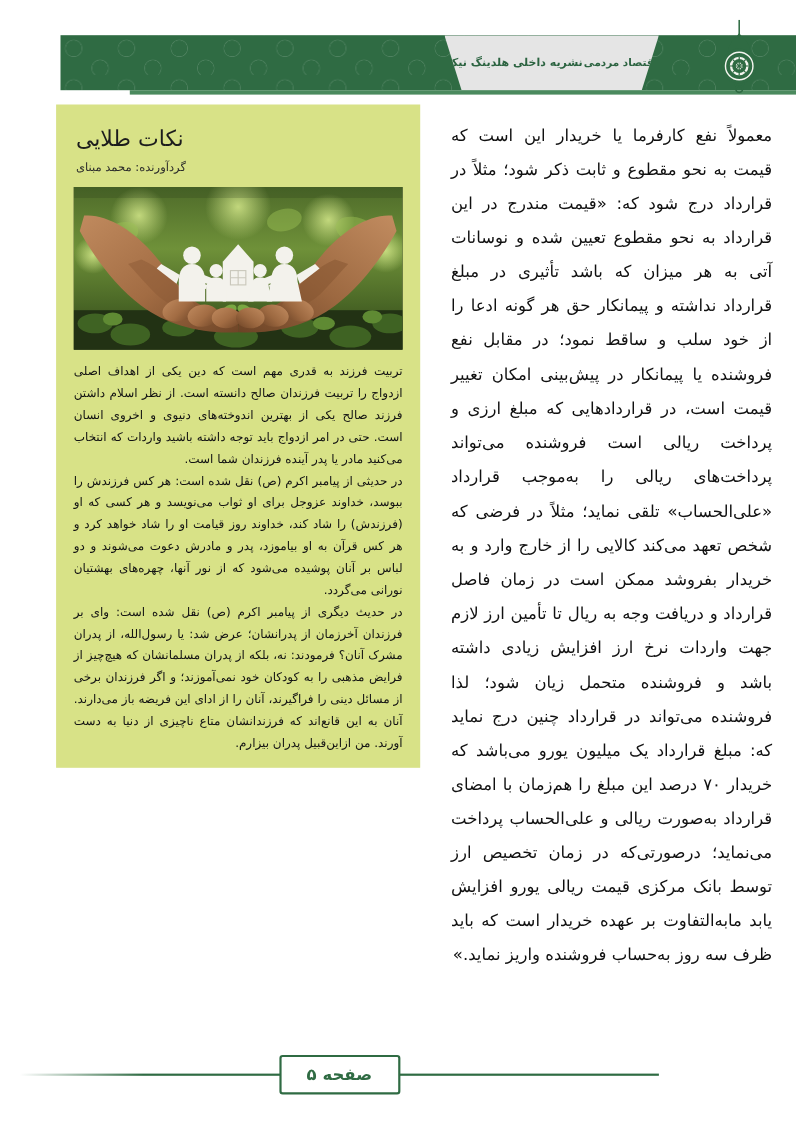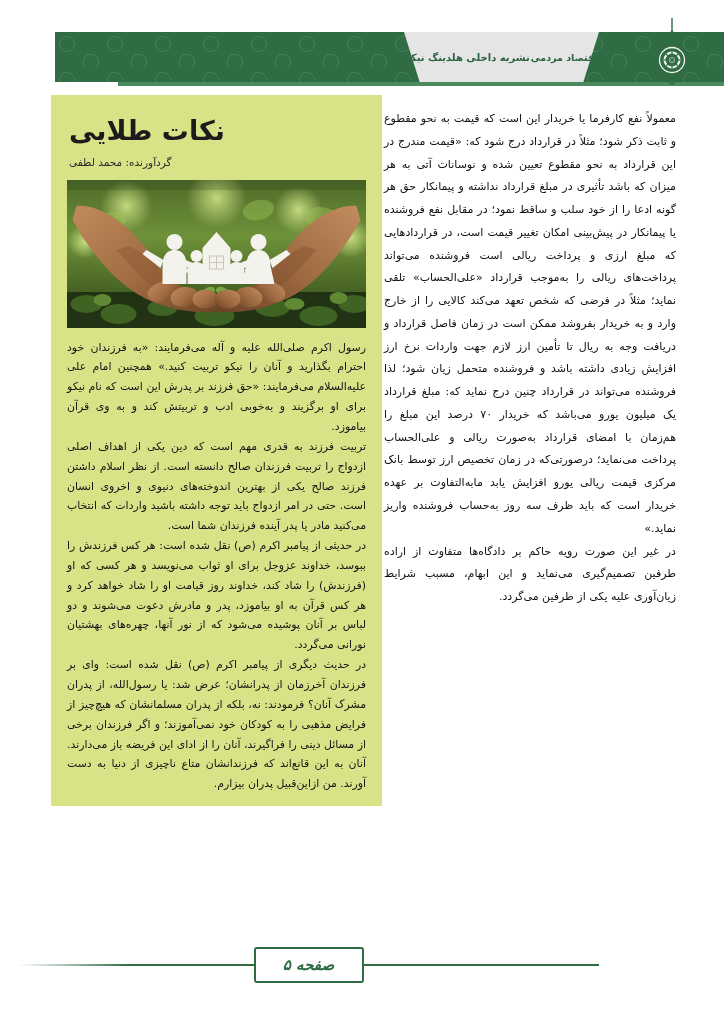--- a/index.html
+++ b/index.html
@@ -101,22 +101,22 @@
     padding: 14px 14px 12px 14px;
   }
 
   .article-title {
     text-align: left;
     direction: rtl;
     margin: 4px 4px 0 4px;
   }
   .article-title .t-line {
     display: block;
-    font-size: 27px;
-    font-weight: bold;
+    font-size: 20px;
+    font-weight: normal;
     color: #1c1c1c;
     line-height: 1.32;
     letter-spacing: -0.3px;
   }
   .article-byline {
     text-align: left;
     margin: 7px 6px 0 4px;
     font-size: 10.5px;
     color: #2a2a2a;
     letter-spacing: 0.6px;
@@ -139,39 +139,38 @@
     font-size: 10.9px;
     line-height: 1.82;
     color: #131313;
   }
   .left-body p { margin: 0 0 0 0; }
 
   
   .right-col {
     position: absolute;
     top: 108px;
-    right: 48px;
+    right: 22px;
     width: 292px;
     direction: rtl;
     text-align: justify;
     text-align-last: right;
-    font-size: 11px;
+    font-size: 15px;
     line-height: 2.07;
     color: #101010;
   }
   .right-col p { margin: 0; }
 
   
   .footer {
     position: absolute;
-    bottom: 36px;
+    bottom: 24px;
     left: 0;
     width: 617px;
     height: 46px;
-    font-style: italic;
   }
   .footer-rule {
     position: absolute;
     top: 22px;
     height: 2px;
     background: #2f6b43;
   }
   .footer-rule.right { right: 18px; width: 250px; }
   .footer-rule.left  { left: 18px;  width: 250px;
     background: linear-gradient(to right, rgba(47,107,67,0) 0%, #2f6b43 45%, #2f6b43 100%); }
@@ -252,21 +251,21 @@
       </svg>
     </div>
   </div>
 
   <div class="left-col">
 
     <div class="article-title">
       <span class="t-line">نکات طلایی</span>
     </div>
 
-    <div class="article-byline">گردآورنده: محمد لطفی</div>
+    <div class="article-byline">گردآورنده: محمد مبنای</div>
 
     <div class="photo">
       <svg viewBox="0 0 300 148" preserveAspectRatio="xMidYMid slice" xmlns="http://www.w3.org/2000/svg">
         <defs>
           <linearGradient id="bgGrad" x1="0" y1="0" x2="0" y2="1">
             <stop offset="0%" stop-color="#4e6b2a"></stop>
             <stop offset="38%" stop-color="#6f9139"></stop>
             <stop offset="72%" stop-color="#4a6726"></stop>
             <stop offset="100%" stop-color="#2c3c18"></stop>
           </linearGradient>
@@ -384,30 +383,28 @@
           <path d="M170 82 C164 82 162 86 162 92 L159 104 L181 104 L178 92 C178 86 176 82 170 82 Z"></path>
           <path d="M178 89 L187 86 L188 89 L179 93 Z"></path>
         </g>
 
         <rect width="300" height="148" fill="none"></rect>
         <rect width="300" height="10" fill="#1d2a10" opacity="0.18"></rect>
       </svg>
     </div>
 
     <div class="left-body">
-      <p>رسول اکرم صلی‌الله علیه و آله می‌فرمایند: «به فرزندان خود احترام بگذارید و آنان را نیکو تربیت کنید.» همچنین امام علی علیه‌السلام می‌فرمایند: «حق فرزند بر پدرش این است که نام نیکو برای او برگزیند و به‌خوبی ادب و تربیتش کند و به وی قرآن بیاموزد.</p>
       <p>تربیت فرزند به قدری مهم است که دین یکی از اهداف اصلی ازدواج را تربیت فرزندان صالح دانسته است. از نظر اسلام داشتن فرزند صالح یکی از بهترین اندوخته‌های دنیوی و اخروی انسان است. حتی در امر ازدواج باید توجه داشته باشید واردات که انتخاب می‌کنید مادر یا پدر آینده فرزندان شما است.</p>
       <p>در حدیثی از پیامبر اکرم (ص) نقل شده است: هر کس فرزندش را ببوسد، خداوند عزوجل برای او ثواب می‌نویسد و هر کسی که او (فرزندش) را شاد کند، خداوند روز قیامت او را شاد خواهد کرد و هر کس قرآن به او بیاموزد، پدر و مادرش دعوت می‌شوند و دو لباس بر آنان پوشیده می‌شود که از نور آنها، چهره‌های بهشتیان نورانی می‌گردد.</p>
       <p>در حدیث دیگری از پیامبر اکرم (ص) نقل شده است: وای بر فرزندان آخرزمان از پدرانشان؛ عرض شد: یا رسول‌الله، از پدران مشرک آنان؟ فرمودند: نه، بلکه از پدران مسلمانشان که هیچ‌چیز از فرایض مذهبی را به کودکان خود نمی‌آموزند؛ و اگر فرزندان برخی از مسائل دینی را فراگیرند، آنان را از ادای این فریضه باز می‌دارند. آنان به این قانع‌اند که فرزندانشان متاع ناچیزی از دنیا به دست آورند. من ازاین‌قبیل پدران بیزارم.</p>
     </div>
   </div>
 
   <div class="right-col">
     <p>معمولاً نفع کارفرما یا خریدار این است که قیمت به نحو مقطوع و ثابت ذکر شود؛ مثلاً در قرارداد درج شود که: «قیمت مندرج در این قرارداد به نحو مقطوع تعیین شده و نوسانات آتی به هر میزان که باشد تأثیری در مبلغ قرارداد نداشته و پیمانکار حق هر گونه ادعا را از خود سلب و ساقط نمود؛ در مقابل نفع فروشنده یا پیمانکار در پیش‌بینی امکان تغییر قیمت است، در قراردادهایی که مبلغ ارزی و پرداخت ریالی است فروشنده می‌تواند پرداخت‌های ریالی را به‌موجب قرارداد «علی‌الحساب» تلقی نماید؛ مثلاً در فرضی که شخص تعهد می‌کند کالایی را از خارج وارد و به خریدار بفروشد ممکن است در زمان فاصل قرارداد و دریافت وجه به ریال تا تأمین ارز لازم جهت واردات نرخ ارز افزایش زیادی داشته باشد و فروشنده متحمل زیان شود؛ لذا فروشنده می‌تواند در قرارداد چنین درج نماید که: مبلغ قرارداد یک میلیون یورو می‌باشد که خریدار ۷۰ درصد این مبلغ را هم‌زمان با امضای قرارداد به‌صورت ریالی و علی‌الحساب پرداخت می‌نماید؛ درصورتی‌که در زمان تخصیص ارز توسط بانک مرکزی قیمت ریالی یورو افزایش یابد مابه‌التفاوت بر عهده خریدار است که باید ظرف سه روز به‌حساب فروشنده واریز نماید.»</p>
-    <p>در غیر این صورت رویه حاکم بر دادگاه‌ها متفاوت از اراده طرفین تصمیم‌گیری می‌نماید و این ابهام، مسبب شرایط زیان‌آوری علیه یکی از طرفین می‌گردد.</p>
   </div>
 
   <div class="footer">
     <div class="footer-rule right"></div>
     <div class="footer-rule left"></div>
     <div class="footer-arrow right"></div>
     <div class="footer-arrow left"></div>
 
     <div class="footer-orn right">
       <svg viewBox="0 0 18 34" xmlns="http://www.w3.org/2000/svg">

